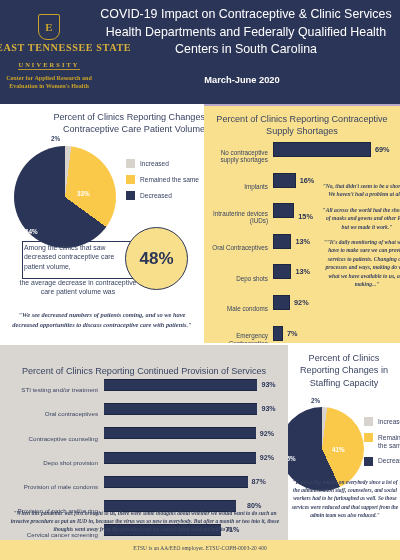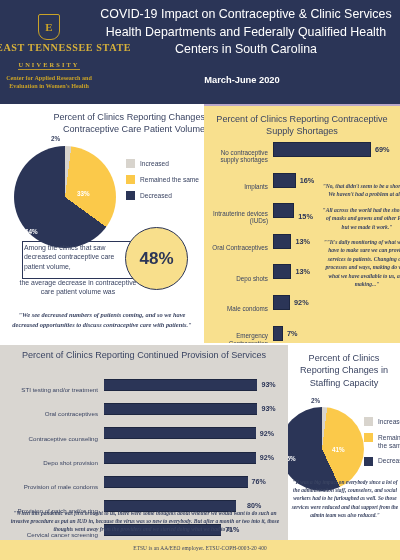--- a/index.html
+++ b/index.html
@@ -63,21 +63,21 @@
   .p-tl{left:0;top:104px;width:204px;height:237px;background:#ffffff;padding-left:32px;}
   .p-tr{left:204px;top:104px;width:196px;height:237px;background:#f8e08e;
         border-top:2px solid #b9a7c9;}
   .p-bl{left:0;top:345px;width:288px;height:195px;background:#d9d6d1;}
   .p-br{left:288px;top:345px;width:112px;height:195px;background:#ffffff;}
 
   .ptitle{
     text-align:center;font-size:9.1px;line-height:12.3px;
     color:#3a4462;font-weight:400;padding-top:7px;
   }
-  .p-bl .ptitle{padding-top:4px;}
+  .p-bl .ptitle{padding-top:20px;}
 
   
   .pie{border-radius:50%;position:relative;}
   .pie-label{
     position:absolute;font-size:6.3px;font-weight:bold;color:#3a4462;
     white-space:nowrap;
   }
   .pie-label.ondark{color:#ffffff;}
 
   .legend{position:absolute;font-size:6.6px;color:#3a4462;}
@@ -343,21 +343,21 @@
         <div class="bl-lab">Depo shot provision</div>
         <div class="bl-track">
           <div class="bl-fill" style="width: 151.8px;"></div>
           <div class="bl-val" style="left: 155.8px;">92%</div>
         </div>
       </div>
       <div class="bl-row">
         <div class="bl-lab">Provision of male condoms</div>
         <div class="bl-track">
           <div class="bl-fill" style="width: 143.55px;"></div>
-          <div class="bl-val" style="left: 147.55px;">76%</div>
+          <div class="bl-val" style="left: 147.55px;">87%</div>
         </div>
       </div>
       <div class="bl-row">
         <div class="bl-lab">Provision of patch and/or ring</div>
         <div class="bl-track">
           <div class="bl-fill" style="width: 132px;"></div>
           <div class="bl-val" style="left: 136px; padding-left: 7px;">80%</div>
         </div>
       </div>
       <div class="bl-row">

